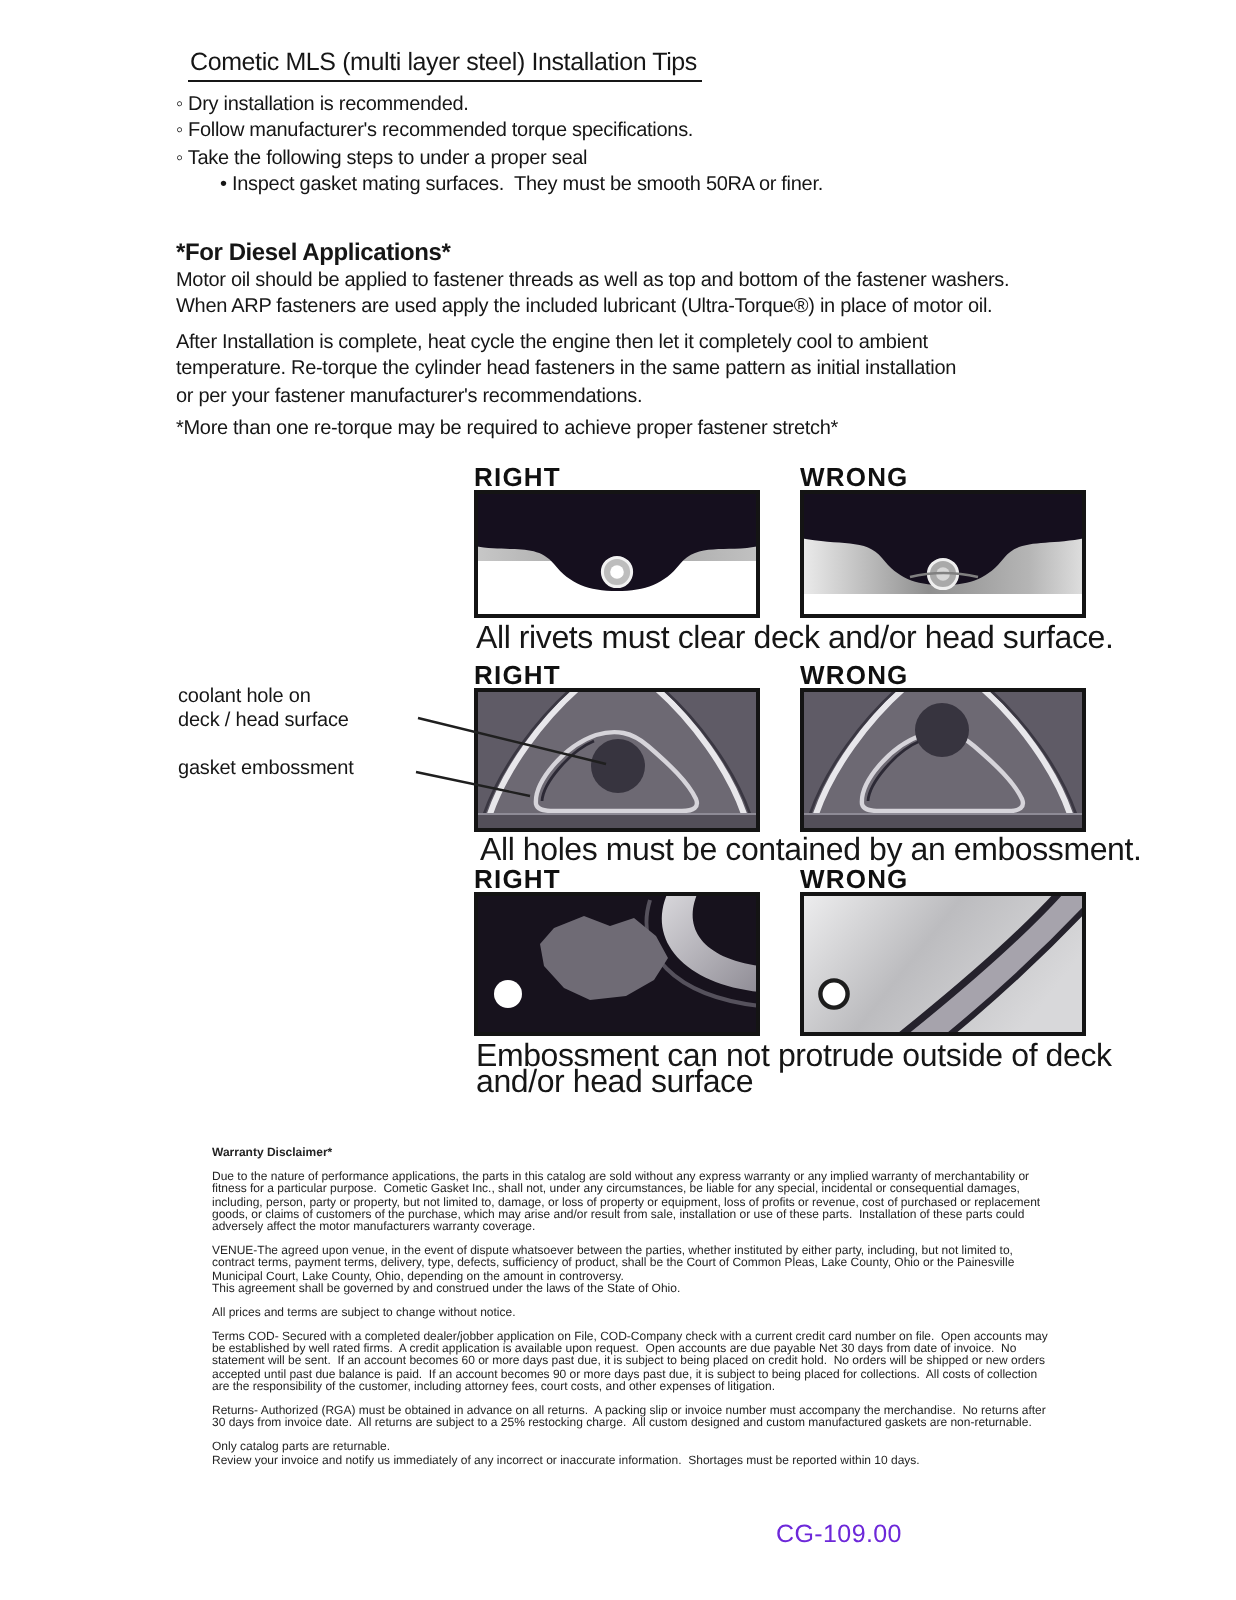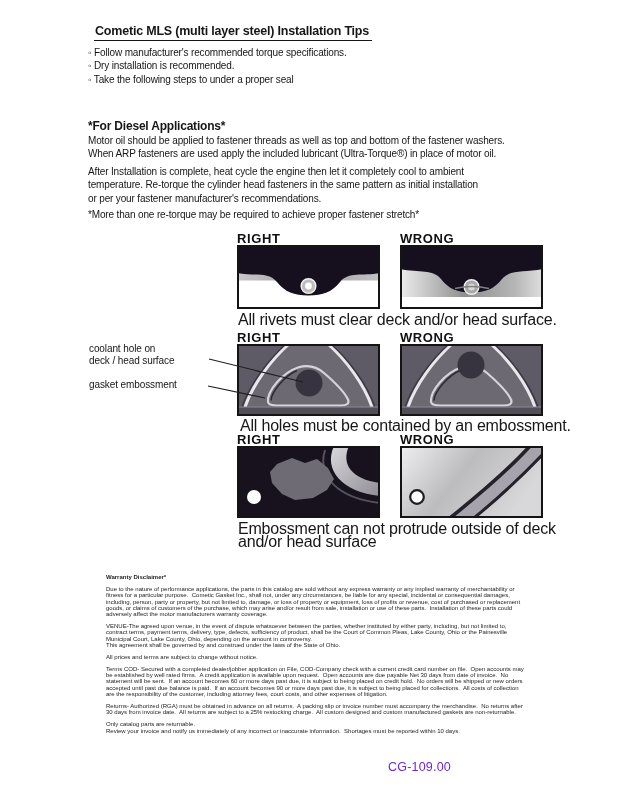--- a/index.html
+++ b/index.html
@@ -8,21 +8,21 @@
     width:618px;height:800px;
     background:#ffffff;
     overflow:hidden;
     font-family:"Liberation Sans","DejaVu Sans",sans-serif;
     color:#161616;
     -webkit-font-smoothing:antialiased;
   }
   .abs{position:absolute}
   .pre{white-space:pre}
   .page-title{
-    font-size:12.5px;font-weight:bold;letter-spacing:-0.2px;
+    font-size:12.5px;font-weight:normal;letter-spacing:-0.2px;
     border-bottom:1.8px solid #161616;padding:0 3px 2px 1px;
   }
   .body-text{font-size:10px;letter-spacing:-0.15px;line-height:13.4px}
   .tip-line{white-space:pre}
   .tip-sub{padding-left:22px}
   .diesel-heading{font-size:12px;font-weight:bold;letter-spacing:-0.2px}
   .dg-label{
     width:143px;text-align:left;
     font-size:13px;font-weight:bold;letter-spacing:0.6px;color:#101010;
   }
@@ -36,23 +36,24 @@
   .fp-title{font-weight:bold}
   .footer-code{font-size:12.5px;letter-spacing:0.2px;color:#6d28d9}
   svg{display:block}
 </style>
 </head>
 <body>
 
 <div class="abs page-title" style="left:94px;top:24px">Cometic MLS (multi layer steel) Installation Tips</div>
 
 <div class="abs body-text" style="left:88px;top:46px">
+  <div class="tip-line">◦ Dry installation is recommended.</div>
   <div class="tip-line">◦ Follow manufacturer's recommended torque specifications.</div>
-  <div class="tip-line">◦ Dry installation is recommended.</div>
   <div class="tip-line">◦ Take the following steps to under a proper seal</div>
+  <div class="tip-line tip-sub">• Inspect gasket mating surfaces.  They must be smooth 50RA or finer.</div>
 </div>
 
 <div class="abs diesel-heading" style="left:88px;top:119px">*For Diesel Applications*</div>
 <div class="abs body-text pre" style="left:88px;top:134px">Motor oil should be applied to fastener threads as well as top and bottom of the fastener washers.
 When ARP fasteners are used apply the included lubricant (Ultra-Torque®) in place of motor oil.</div>
 <div class="abs body-text pre" style="left:88px;top:165px">After Installation is complete, heat cycle the engine then let it completely cool to ambient
 temperature. Re-torque the cylinder head fasteners in the same pattern as initial installation
 or per your fastener manufacturer's recommendations.</div>
 <div class="abs body-text" style="left:88px;top:208px">*More than one re-torque may be required to achieve proper fastener stretch*</div>
 

